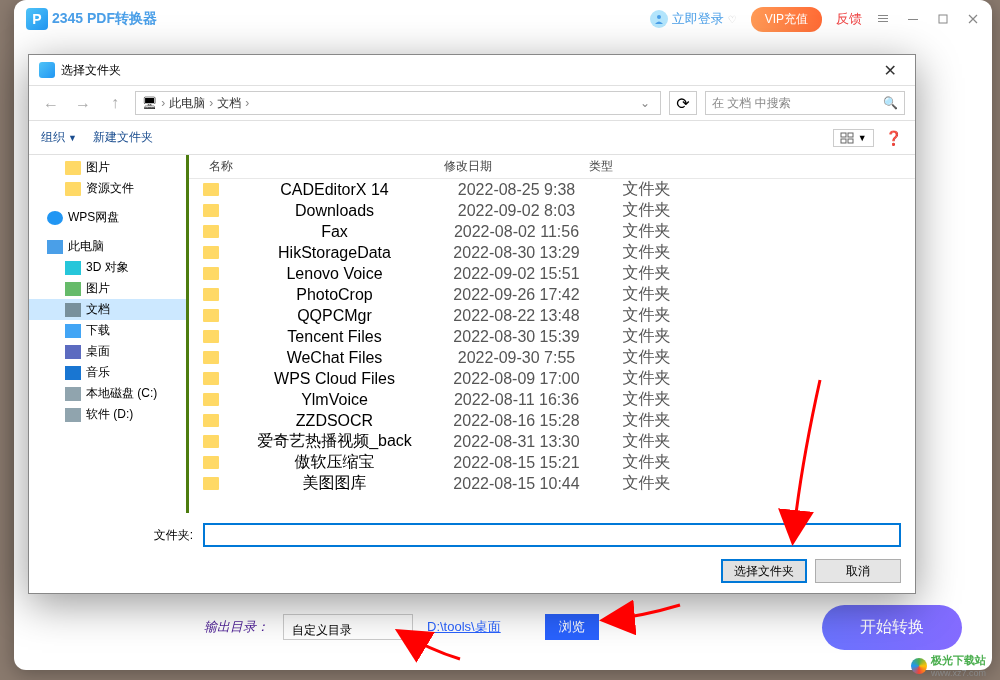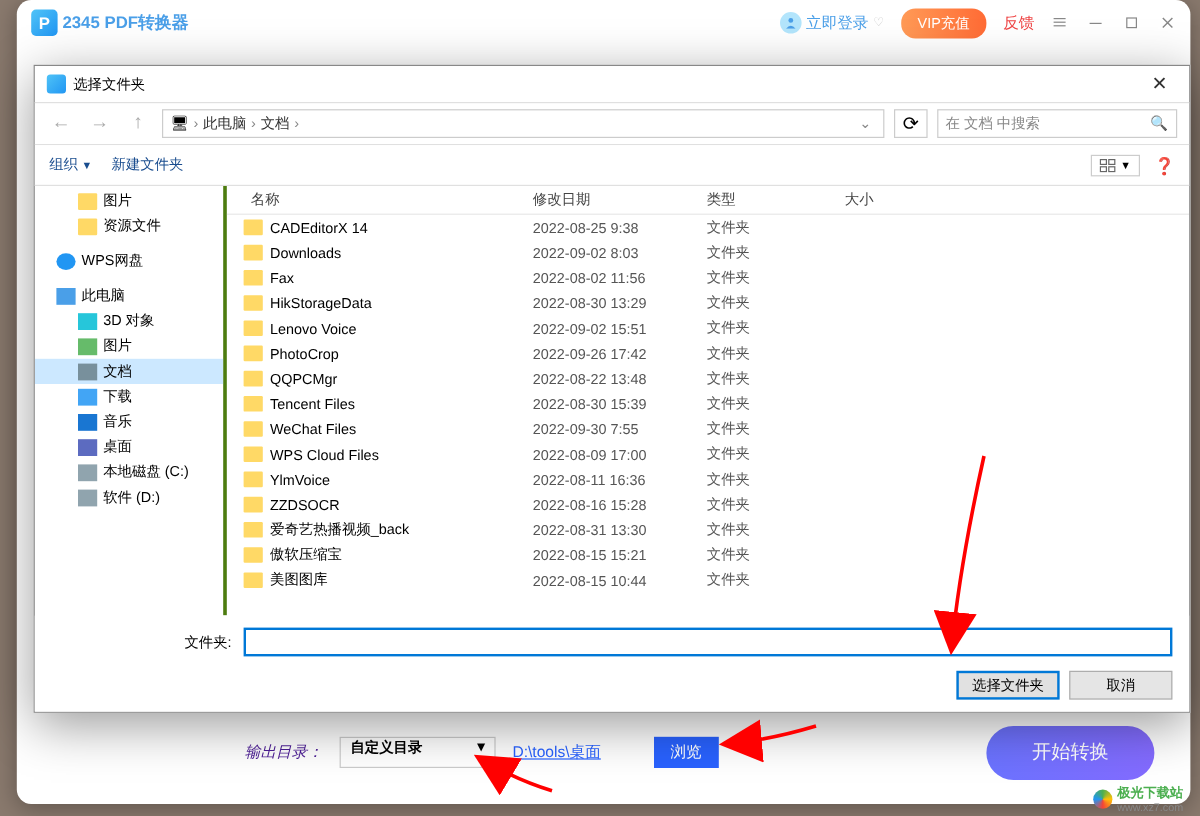--- a/index.html
+++ b/index.html
@@ -14,27 +14,27 @@
 .titlebar-right { margin-left: auto; display: flex; align-items: center; gap: 14px; }
 .login-btn { display: flex; align-items: center; gap: 4px; color: #4a9fe8; font-size: 13px; cursor: pointer; }
 .avatar-icon { width: 18px; height: 18px; border-radius: 50%; background: #b3e5fc; display: flex; align-items: center; justify-content: center; }
 .vip-btn { background: linear-gradient(90deg,#ff9a56,#ff6b35); color: #fff; padding: 4px 14px; border-radius: 12px; font-size: 12px; cursor: pointer; }
 .feedback { color: #ef4444; font-size: 13px; cursor: pointer; }
 .win-controls { display: flex; gap: 16px; align-items: center; }
 .win-btn { width: 14px; height: 14px; cursor: pointer; color: #888; display: flex; align-items: center; justify-content: center; }
 
 .bottom-bar { position: absolute; bottom: 18px; left: 0; right: 0; height: 50px; display: flex; align-items: center; padding: 0 30px 0 190px; gap: 14px; }
 .out-label { font-size: 13px; color: #4c1d95; font-style: italic; }
-.out-select { width: 130px; height: 26px; border: 1px solid #ccc; padding: 0 8px; font-size: 12px; display: flex; align-items: flex-start; justify-content: space-between; cursor: pointer; font-weight: bold; }
+.out-select { width: 130px; height: 26px; border: 1px solid #ccc; padding: 0 8px; font-size: 12px; display: flex; align-items: flex-end; justify-content: space-between; cursor: pointer; }
 .out-path { color: #2962ff; font-size: 13px; text-decoration: underline; cursor: pointer; }
 .browse-btn { background: #2962ff; color: #fff; padding: 4px 14px; font-size: 13px; cursor: pointer; margin-left: 30px; }
 .convert-btn { margin-left: auto; background: linear-gradient(90deg,#6b73ff,#846bff); color: #fff; padding: 12px 38px; border-radius: 24px; font-size: 16px; cursor: pointer; }
 
 
-.dialog { position: absolute; left: 28px; top: 54px; width: 964px; height: 540px; background: #fff; border: 1px solid #888; box-shadow: 0 10px 40px rgba(0,0,0,0.4); display: flex; flex-direction: column; }
+.dialog { position: absolute; left: 28px; top: 54px; width: 888px; height: 540px; background: #fff; border: 1px solid #888; box-shadow: 0 10px 40px rgba(0,0,0,0.4); display: flex; flex-direction: column; }
 .dlg-title { height: 30px; display: flex; align-items: center; padding: 0 10px; font-size: 12px; }
 .dlg-title-icon { width: 16px; height: 16px; background: linear-gradient(135deg,#4fc3f7,#2196f3); border-radius: 3px; margin-right: 6px; }
 .dlg-close { margin-left: auto; font-size: 16px; cursor: pointer; padding: 0 8px; color: #333; }
 .dlg-nav { height: 36px; border-top: 1px solid #e0e0e0; border-bottom: 1px solid #e0e0e0; display: flex; align-items: center; padding: 0 10px; gap: 8px; background: #fff; }
 .nav-arrow { width: 24px; height: 24px; display: flex; align-items: center; justify-content: center; color: #aaa; cursor: pointer; }
 .addr-bar { flex: 1; height: 24px; border: 1px solid #ccc; display: flex; align-items: center; padding: 0 6px; font-size: 12px; gap: 4px; }
 .addr-seg { color: #333; cursor: pointer; }
 .addr-chev { color: #888; }
 .addr-drop { margin-left: auto; color: #888; cursor: pointer; padding: 0 4px; }
 .refresh-btn { width: 28px; height: 24px; border: 1px solid #ccc; display: flex; align-items: center; justify-content: center; cursor: pointer; }
@@ -64,21 +64,21 @@
 .ic-desk { background: #5c6bc0; }
 .ic-disk { background: #90a4ae; }
 
 .filepane { flex: 1; display: flex; flex-direction: column; overflow: hidden; }
 .file-header { height: 24px; border-bottom: 1px solid #e8e8e8; display: flex; align-items: center; font-size: 12px; color: #444; }
 .col-name { width: 255px; padding-left: 20px; }
 .col-date { width: 145px; }
 .col-type { width: 115px; }
 .col-size { flex: 1; }
 .file-list { flex: 1; overflow-y: auto; }
-.file-row { height: 21px; display: flex; align-items: center; font-size: 12px; cursor: pointer; }
+.file-row { height: 21px; display: flex; align-items: center; font-size: 16px; cursor: pointer; text-align: center; }
 .file-icon { width: 16px; height: 13px; background: #ffd966; margin-left: 14px; margin-right: 6px; border-radius: 1px; flex-shrink: 0; }
 .file-name { width: 219px; overflow: hidden; text-overflow: ellipsis; white-space: nowrap; }
 .file-date { width: 145px; color: #555; }
 .file-type { width: 115px; color: #555; }
 
 .dlg-footer { padding: 10px 14px; background: #fff; }
 .folder-row { display: flex; align-items: center; gap: 10px; margin-bottom: 12px; }
 .folder-label { font-size: 12px; width: 150px; text-align: right; }
 .folder-input { flex: 1; height: 24px; border: 2px solid #0078d7; padding: 0 4px; font-size: 12px; outline: none; }
 .btn-row { display: flex; justify-content: flex-end; gap: 8px; }
@@ -224,42 +224,41 @@
         </div>
         <div class="tree-item l2 selected">
           <span class="tree-icon ic-doc"></span>
           <span>文档</span>
         </div>
         <div class="tree-item l2">
           <span class="tree-icon ic-dl"></span>
           <span>下载</span>
         </div>
         <div class="tree-item l2">
+          <span class="tree-icon ic-desk"></span>
+          <span>桌面</span>
+        </div>
+        <div class="tree-item l2">
           <span class="tree-icon ic-music"></span>
           <span>音乐</span>
-        </div>
-        <div class="tree-item l2">
-          <span class="tree-icon ic-desk"></span>
-          <span>桌面</span>
         </div>
         <div class="tree-item l2">
           <span class="tree-icon ic-disk"></span>
           <span>本地磁盘 (C:)</span>
         </div>
         <div class="tree-item l2">
           <span class="tree-icon ic-disk"></span>
           <span>软件 (D:)</span>
         </div>
       </div>
     <div class="filepane">
       <div class="file-header">
         <div class="col-name">名称</div>
         <div class="col-date">修改日期</div>
         <div class="col-type">类型</div>
-        <div class="col-size">大小</div>
       </div>
       <div class="file-list" id="files">
           <div class="file-row">
             <span class="file-icon"></span>
             <span class="file-name">CADEditorX 14</span>
             <span class="file-date">2022-08-25 9:38</span>
             <span class="file-type">文件夹</span>
           </div>
           <div class="file-row">
             <span class="file-icon"></span>

